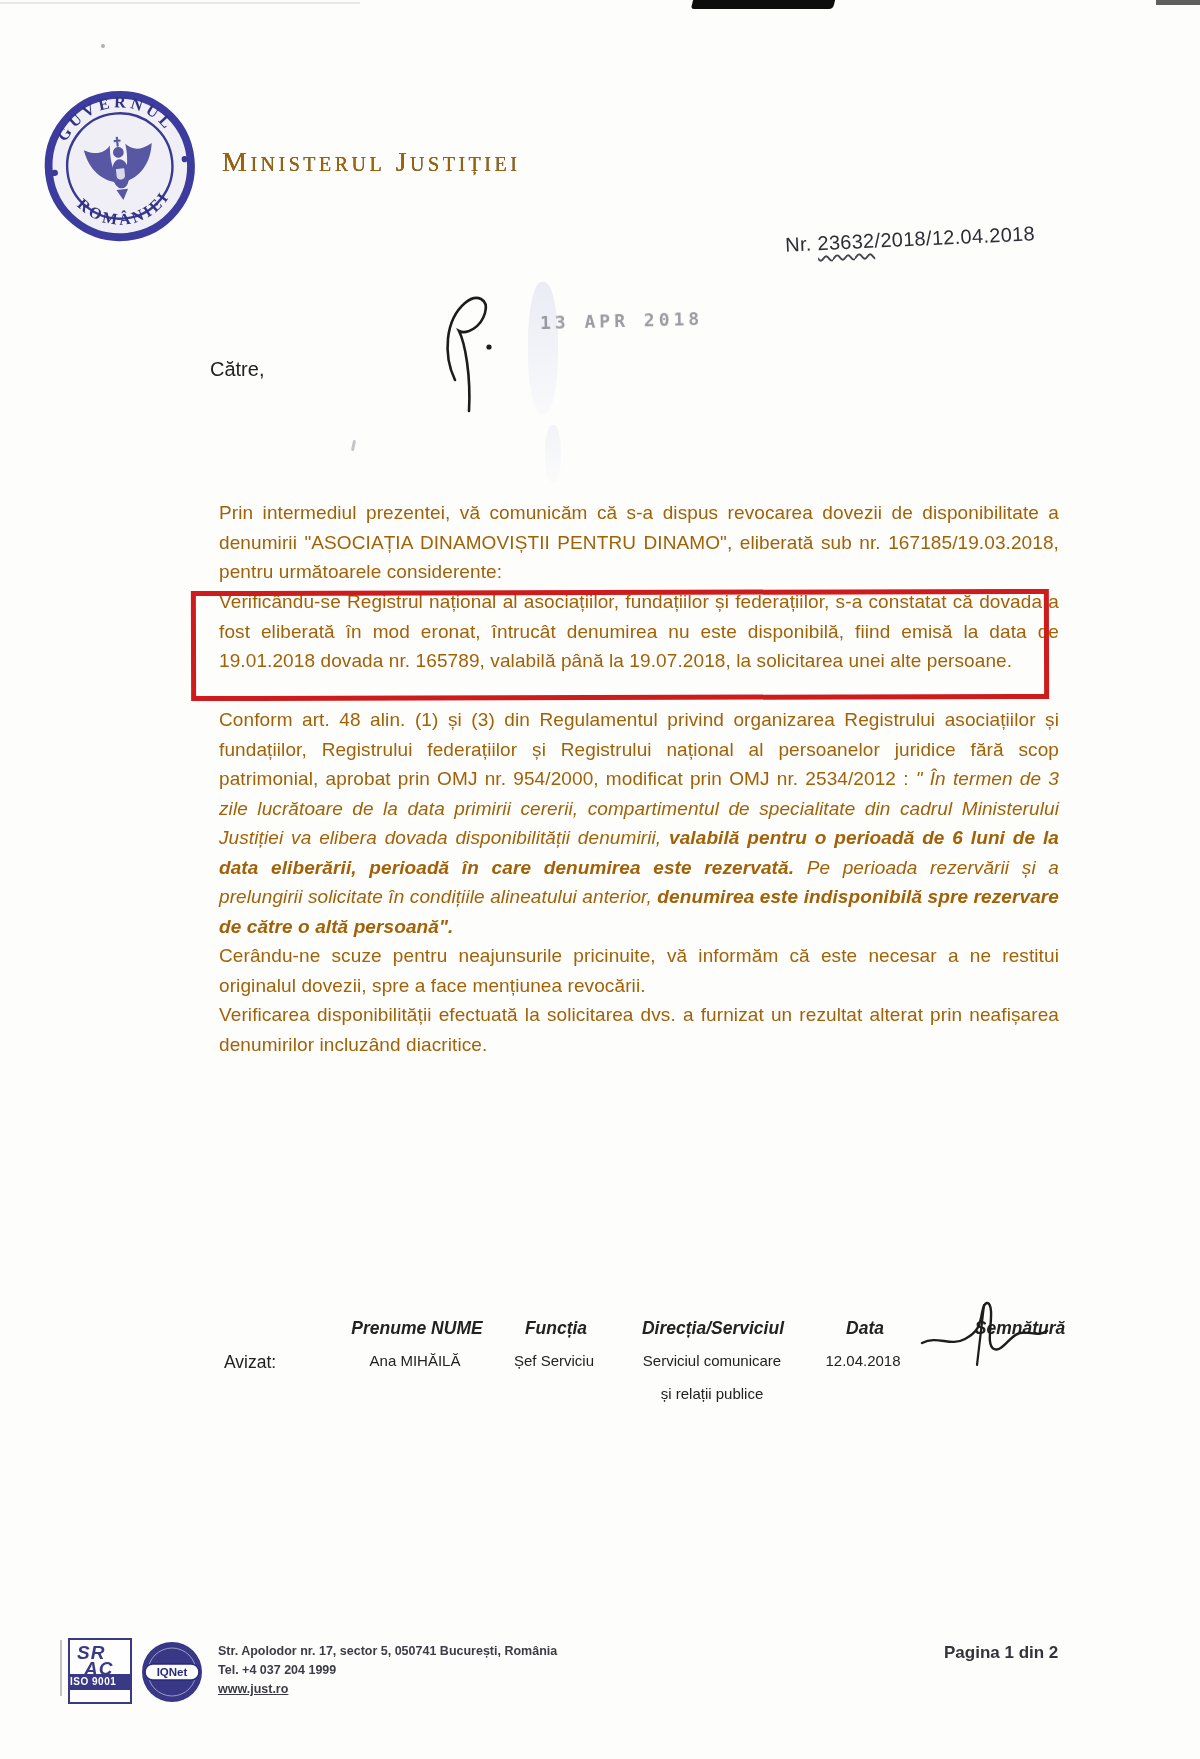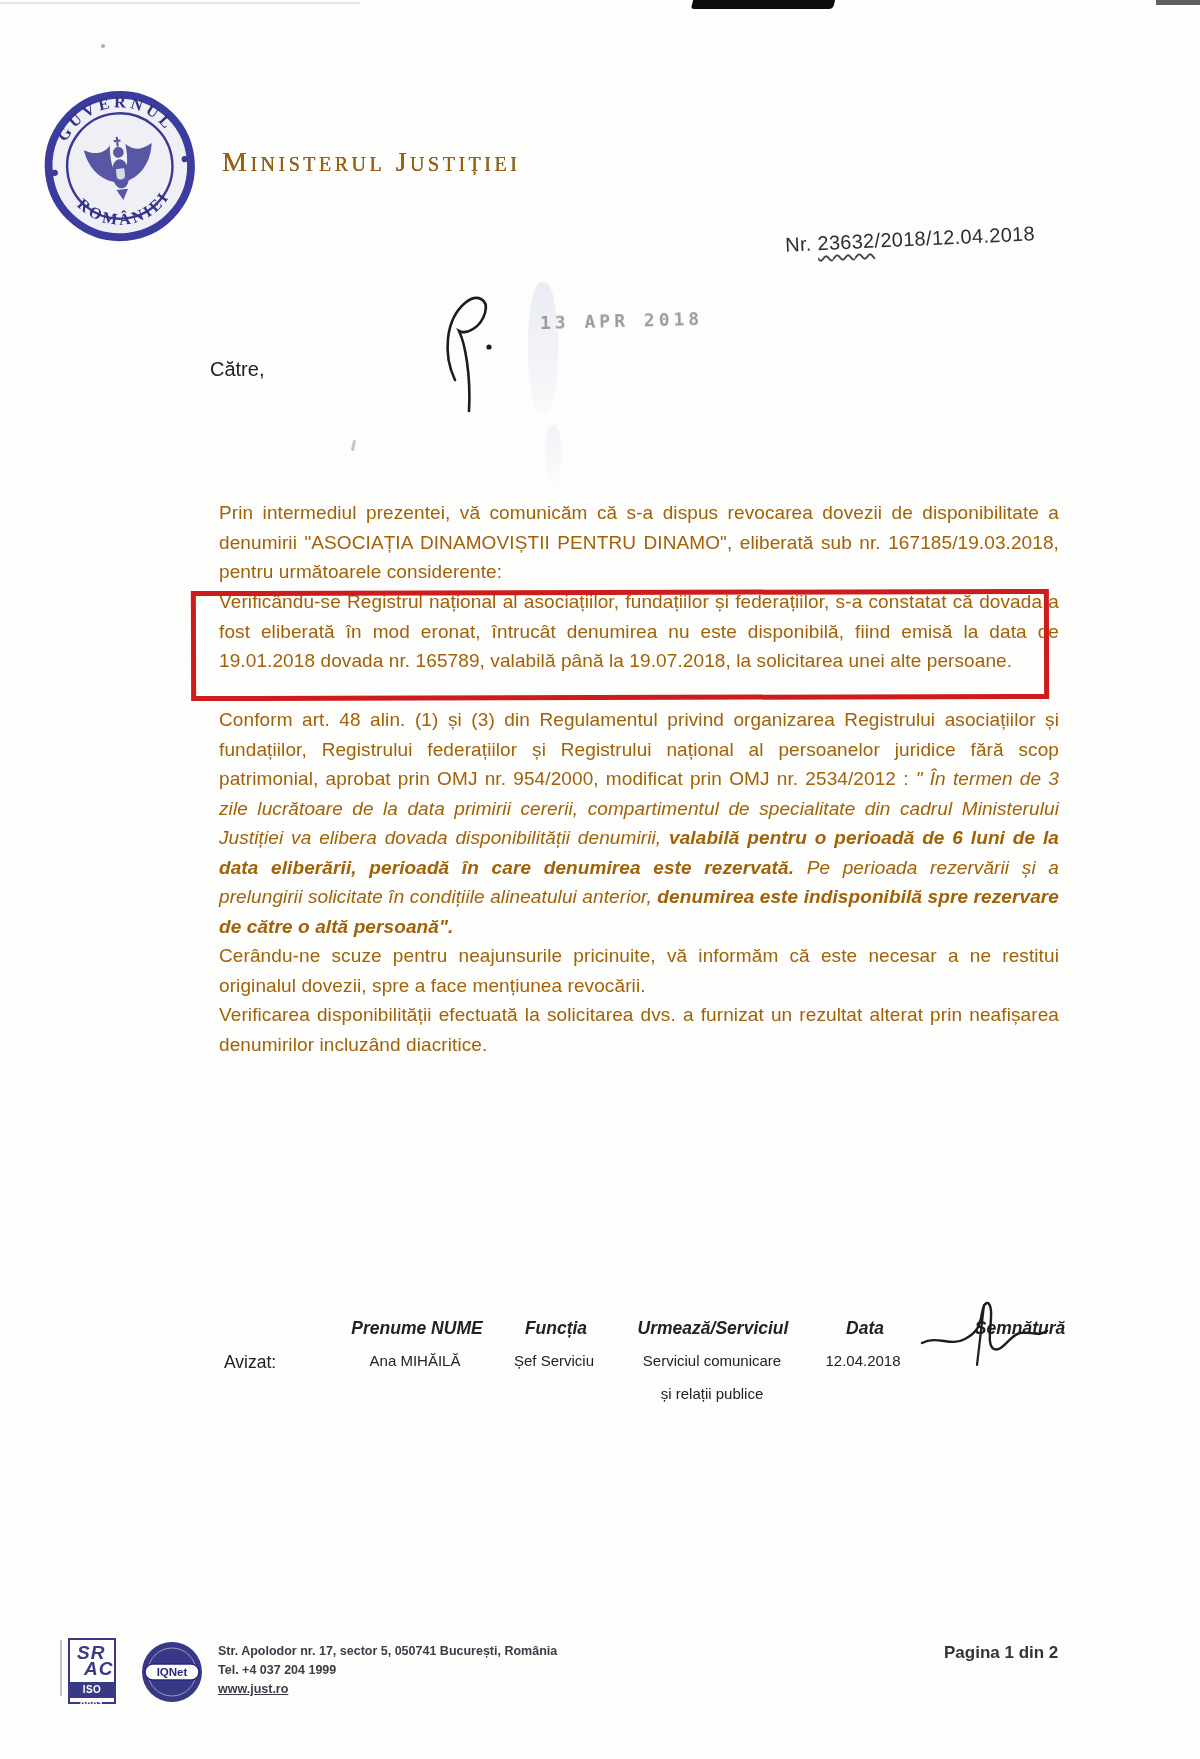--- a/index.html
+++ b/index.html
@@ -55,28 +55,28 @@
   }
   .sig-c {
     position:absolute; top:1352px; transform:translateX(-50%);
     font-size:15px; color:#222; white-space:nowrap;
   }
   .sig-label { position:absolute; left:224px; top:1352px; font-size:17.5px; color:#222; }
   .sig-scribble { position:absolute; left:920px; top:1295px; }
 
   
   .srac {
-    position:absolute; left:68px; top:1638px; width:48px; height:66px;
+    position:absolute; left:68px; top:1638px; width:64px; height:66px;
     border:2px solid #29297d; box-sizing:border-box; background:#fff; opacity:.92;
   }
   .srac .sr { position:absolute; left:7px; top:2px;  font-weight:700; font-style:italic; font-size:19px; color:#29297d; letter-spacing:1px;}
   .srac .ac { position:absolute; left:14px; top:18px; font-weight:700; font-style:italic; font-size:19px; color:#29297d; letter-spacing:1px;}
   .srac .iso {
-    position:absolute; left:0; bottom:4px; width:100%; height:16px; background:#29297d;
-    color:#fff; font-size:10px; font-weight:700; text-align:center; line-height:16px; letter-spacing:.5px;
+    position:absolute; left:0; bottom:12px; width:100%; height:16px; background:#29297d;
+    color:#fff; font-size:10px; font-weight:700; text-align:left; line-height:16px; letter-spacing:.5px;
   }
   .iqnet { position:absolute; left:140px; top:1640px; }
   .addr {
     position:absolute; left:218px; top:1642px;
     font-size:12.5px; line-height:19px; font-weight:700; color:#3c3c47;
   }
   .addr .site { text-decoration:underline; }
   .pageno { position:absolute; left:944px; top:1643px; font-size:17px; font-weight:700; color:#33333a; }
 
   
@@ -159,21 +159,21 @@
   <div class="red-box"></div>
 
   <div class="body-text" style="top:705px;">
     <p><span>Conform art. 48 alin. (1) și (3) din Regulamentul privind organizarea Registrului asociațiilor și fundațiilor, Registrului federațiilor și Registrului național al persoanelor juridice fără scop patrimonial, aprobat prin OMJ nr. 954/2000, modificat prin OMJ nr. 2534/2012 : </span><span class="it">" În termen de 3 zile lucrătoare de la data primirii cererii, compartimentul de specialitate din cadrul Ministerului Justiției va elibera dovada disponibilității denumirii, </span><span class="bi">valabilă pentru o perioadă de 6 luni de la data eliberării, perioadă în care denumirea este rezervată. </span><span class="it">Pe perioada rezervării și a prelungirii solicitate în condițiile alineatului anterior, </span><span class="bi">denumirea este indisponibilă spre rezervare de către o altă persoană".</span></p>
     <p>Cerându-ne scuze pentru neajunsurile pricinuite, vă informăm că este necesar a ne restitui originalul dovezii, spre a face mențiunea revocării.</p>
     <p>Verificarea disponibilității efectuată la solicitarea dvs. a furnizat un rezultat alterat prin neafișarea denumirilor incluzând diacritice.</p>
   </div>
 
   <div class="sig-h" style="left:417px;">Prenume NUME</div>
   <div class="sig-h" style="left:556px;">Funcția</div>
-  <div class="sig-h" style="left:713px;">Urmează/Serviciul</div>
+  <div class="sig-h" style="left:713px;">Direcția/Serviciul</div>
   <div class="sig-h" style="left:865px;">Data</div>
   <div class="sig-h" style="left:1020px;text-align:right;">Semnătură</div>
 
   <div class="sig-label">Avizat:</div>
   <div class="sig-c" style="left:415px;">Ana MIHĂILĂ</div>
   <div class="sig-c" style="left:554px;">Șef Serviciu</div>
   <div class="sig-c" style="left:712px;">Serviciul comunicare</div>
   <div class="sig-c" style="left:712px; top:1385px;">și relații publice</div>
   <div class="sig-c" style="left:863px;">12.04.2018</div>
 

